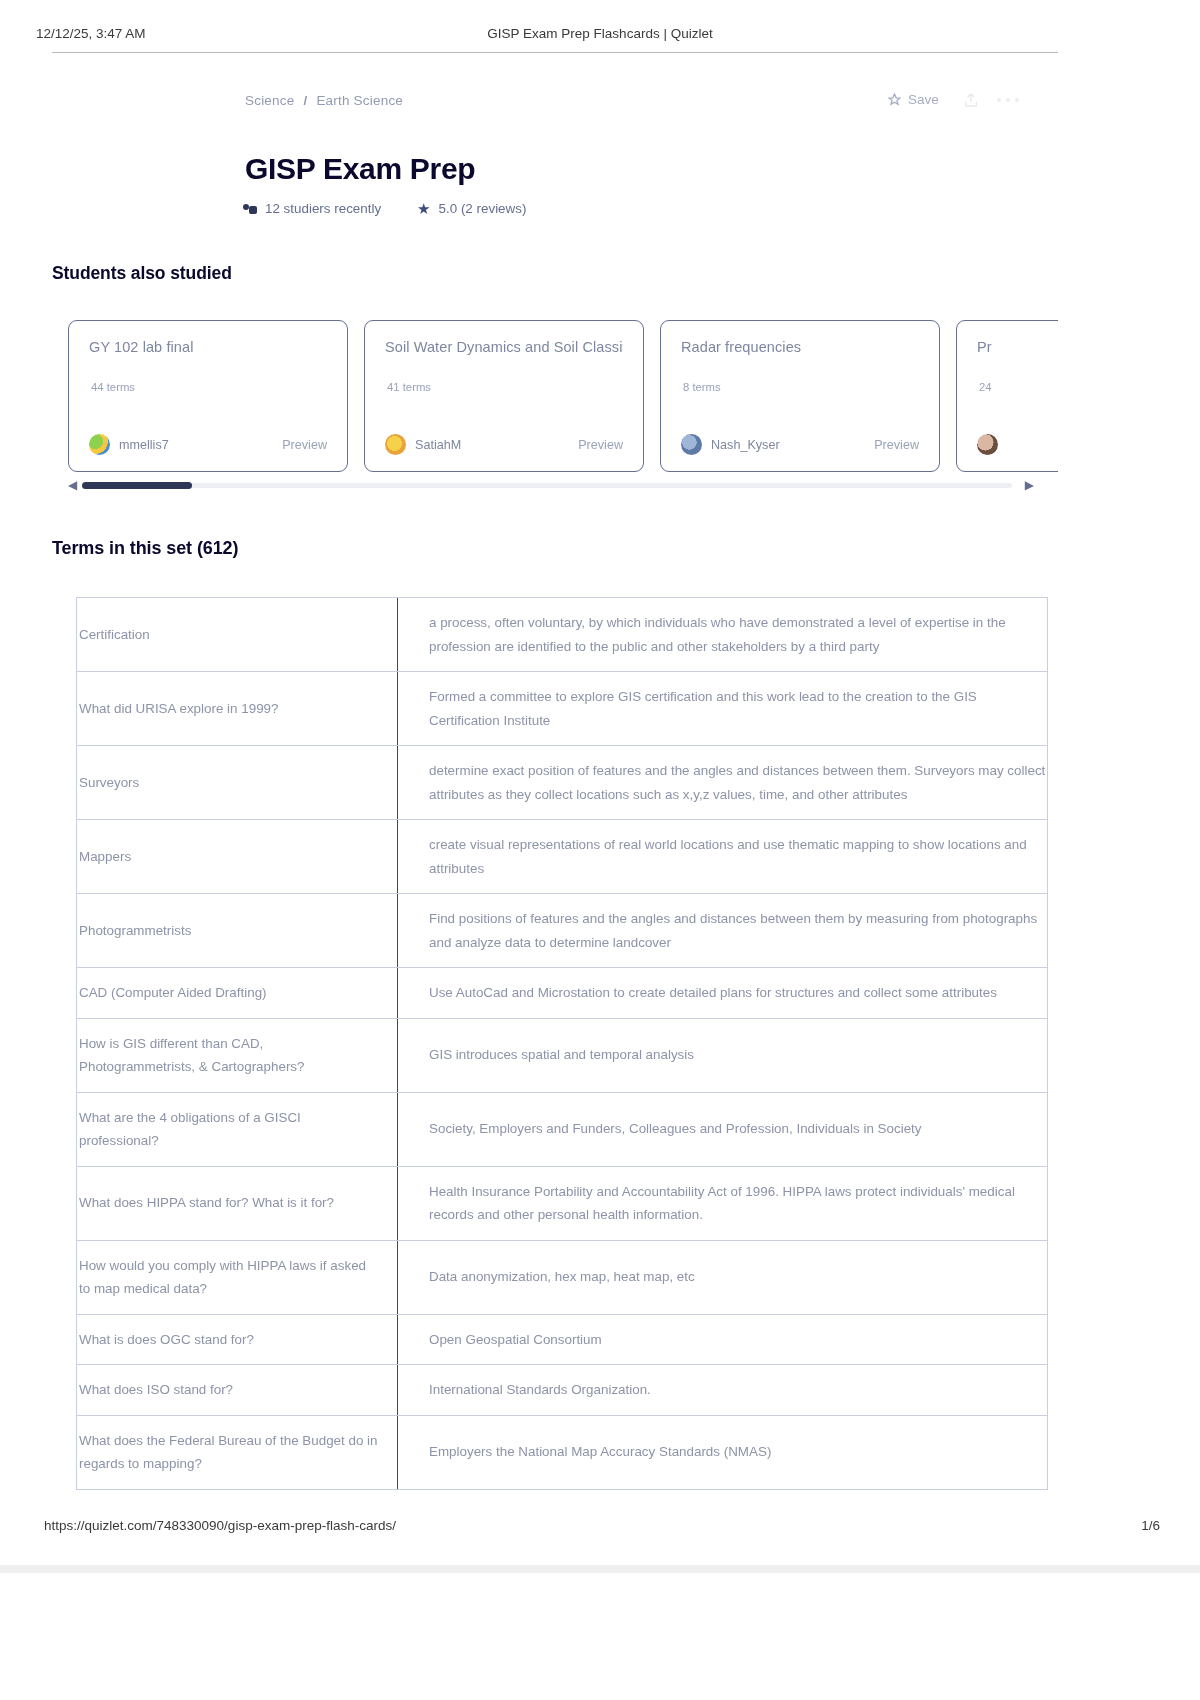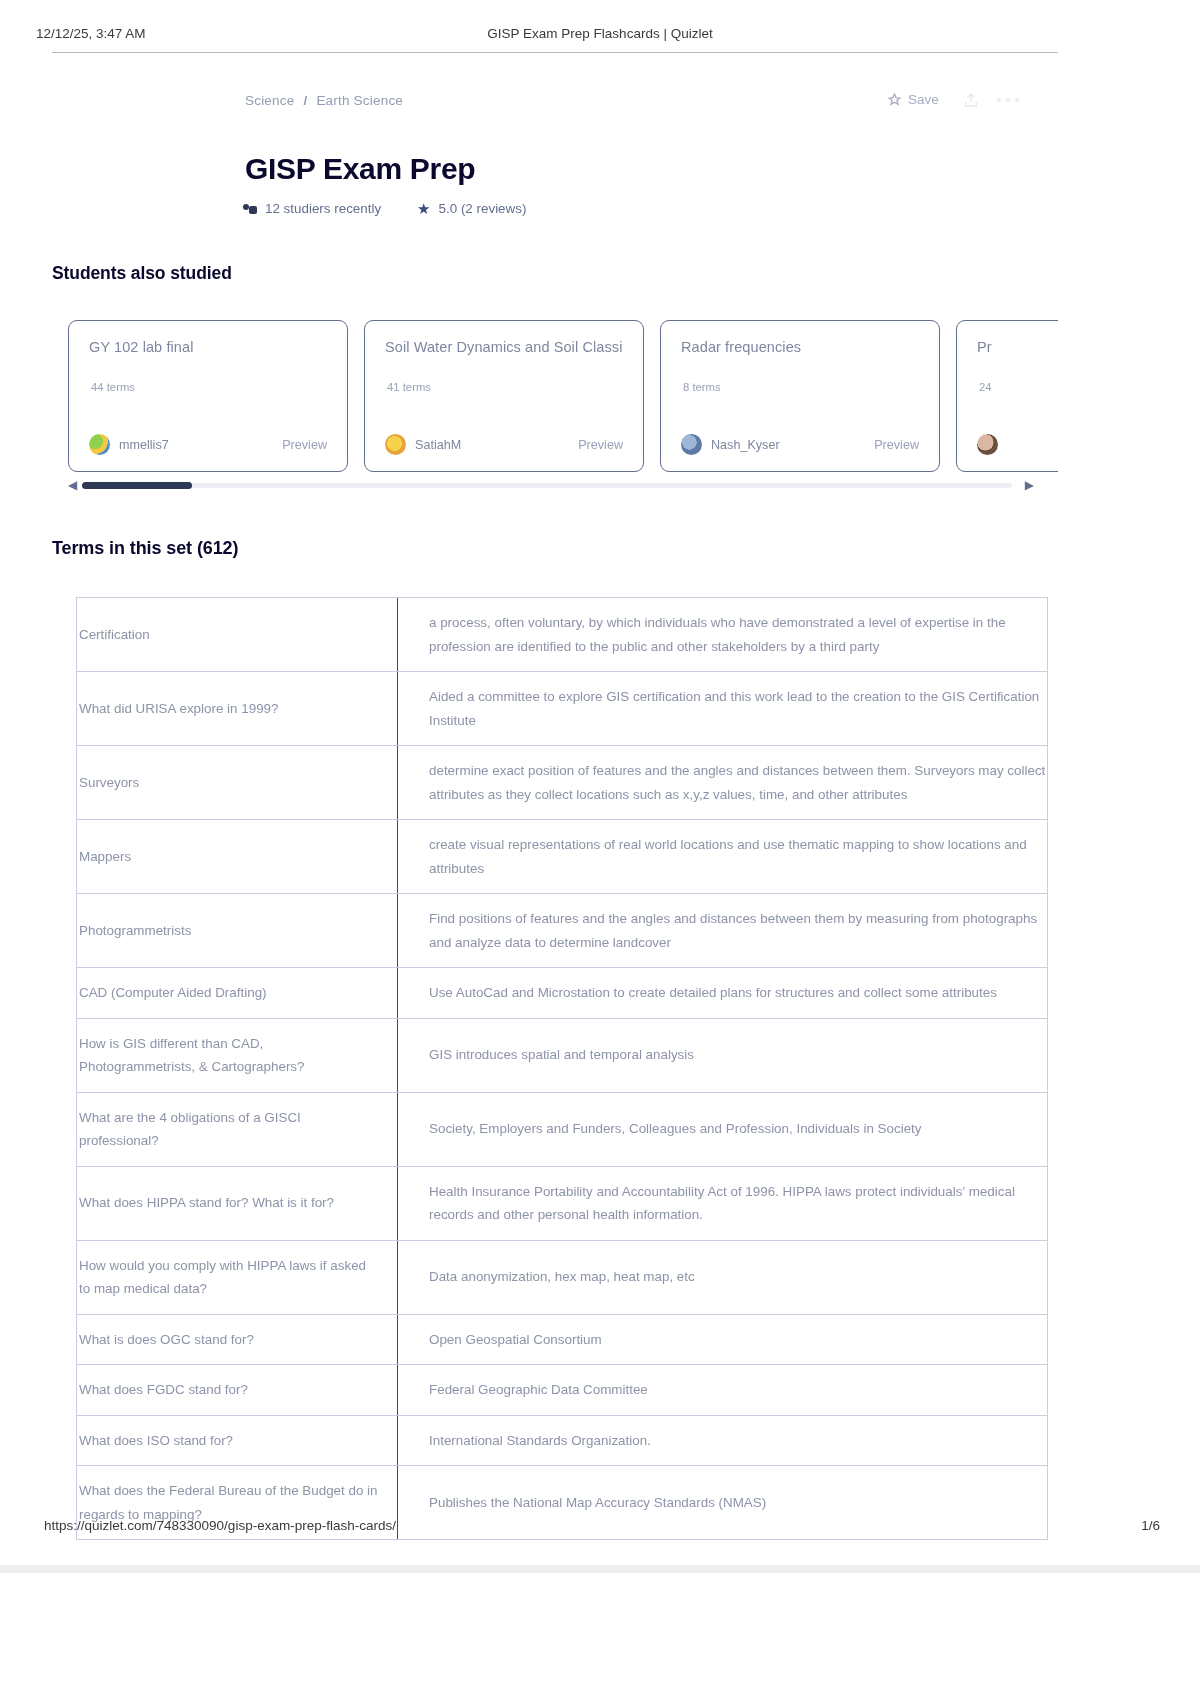--- a/index.html
+++ b/index.html
@@ -425,21 +425,21 @@
 <div class="section-heading sh-terms">Terms in this set (612)</div>
 
 <table class="terms-table">
   <tbody>
     <tr>
       <td class="term">Certification</td>
       <td class="def">a process, often voluntary, by which individuals who have demonstrated a level of expertise in the profession are identified to the public and other stakeholders by a third party</td>
     </tr>
     <tr>
       <td class="term">What did URISA explore in 1999?</td>
-      <td class="def">Aided a committee to explore GIS certification and this work lead to the creation to the GIS Certification Institute</td>
+      <td class="def">Formed a committee to explore GIS certification and this work lead to the creation to the GIS Certification Institute</td>
     </tr>
     <tr>
       <td class="term">Surveyors</td>
       <td class="def">determine exact position of features and the angles and distances between them. Surveyors may collect attributes as they collect locations such as x,y,z values, time, and other attributes</td>
     </tr>
     <tr>
       <td class="term">Mappers</td>
       <td class="def">create visual representations of real world locations and use thematic mapping to show locations and attributes</td>
     </tr>
     <tr>
@@ -464,29 +464,25 @@
     </tr>
     <tr>
       <td class="term">How would you comply with HIPPA laws if asked to map medical data?</td>
       <td class="def">Data anonymization, hex map, heat map, etc</td>
     </tr>
     <tr>
       <td class="term">What is does OGC stand for?</td>
       <td class="def">Open Geospatial Consortium</td>
     </tr>
     <tr>
-      <td class="term">What does FGDC stand for?</td>
-      <td class="def">Federal Geographic Data Committee</td>
-    </tr>
-    <tr>
       <td class="term">What does ISO stand for?</td>
       <td class="def">International Standards Organization.</td>
     </tr>
     <tr>
       <td class="term">What does the Federal Bureau of the Budget do in regards to mapping?</td>
-      <td class="def">Publishes the National Map Accuracy Standards (NMAS)</td>
+      <td class="def">Employers the National Map Accuracy Standards (NMAS)</td>
     </tr>
   </tbody>
 </table>
 
 <div style="position:absolute; top:1518px; left:44px; font-size:13.5px; color:#3a3a3a;">https://quizlet.com/748330090/gisp-exam-prep-flash-cards/</div>
 <div style="position:absolute; top:1518px; right:40px; font-size:13.5px; color:#3a3a3a;">1/6</div>
 <div style="position:absolute; top:1565px; left:0; width:1200px; height:8px; background:#efefef;"></div>
 
 </body></html>

